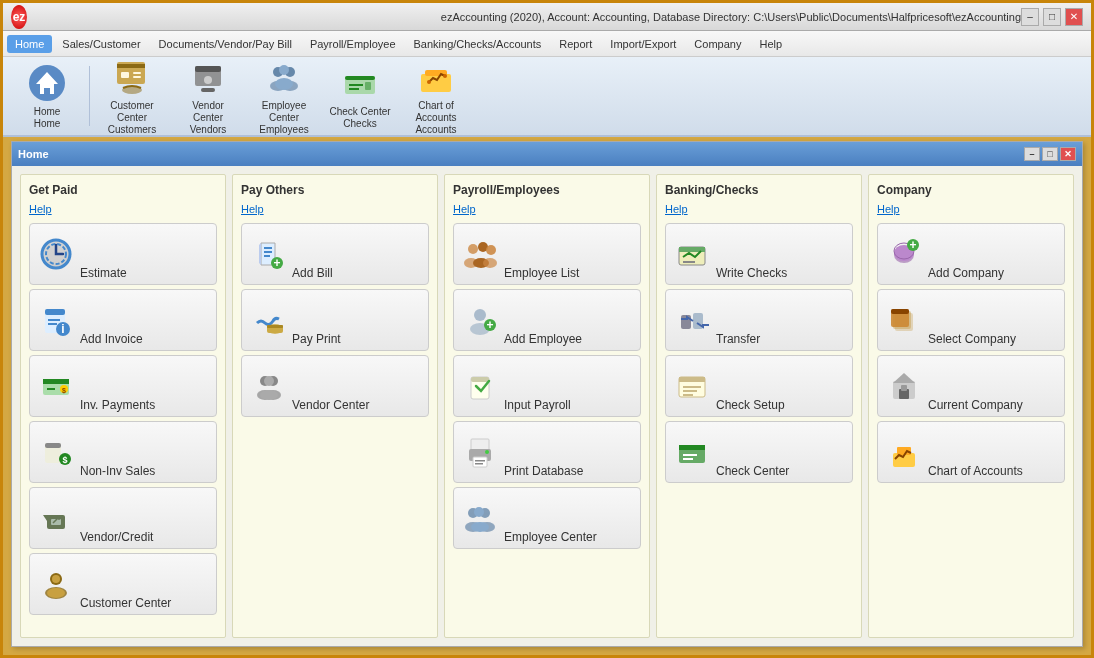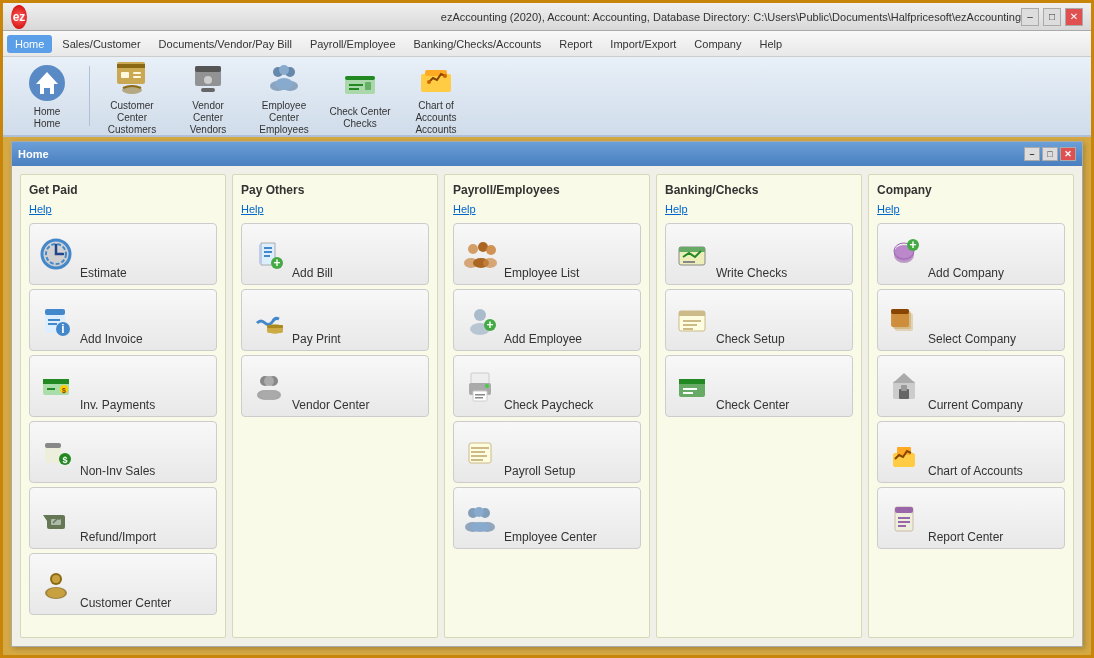--- a/index.html
+++ b/index.html
@@ -394,21 +394,21 @@
 
       <div class="action-btn">
         <div class="action-icon">
           <svg width="34" height="34" viewBox="0 0 34 34">
             <rect x="8" y="14" width="18" height="14" rx="2" fill="#667755"></rect>
             <path d="M8 20 L4 14 L14 14" fill="#667755"></path>
             <rect x="12" y="18" width="10" height="6" rx="1" fill="#aabbaa"></rect>
             <path d="M14 22 L20 16 M17 16 L20 16 L20 19" stroke="#667755" stroke-width="1.5" fill="none"></path>
           </svg>
         </div>
-        <div class="action-label">Refund/Import</div>
+        <div class="action-label">Vendor/Credit</div>
       </div>
 
       <div class="action-btn">
         <div class="action-icon">
           <svg width="34" height="34" viewBox="0 0 34 34">
             <circle cx="17" cy="12" r="6" fill="#8b6914"></circle>
             <ellipse cx="17" cy="26" rx="11" ry="6" fill="#8b6914" opacity="0.8"></ellipse>
             <circle cx="17" cy="12" r="4" fill="#c8a040"></circle>
             <ellipse cx="17" cy="26" rx="9" ry="5" fill="#c8a040"></ellipse>
           </svg>
@@ -486,47 +486,45 @@
           <svg width="34" height="34" viewBox="0 0 34 34">
             <circle cx="17" cy="12" r="6" fill="#aabbcc"></circle>
             <ellipse cx="17" cy="26" rx="10" ry="6" fill="#aabbcc" opacity="0.8"></ellipse>
             <circle cx="27" cy="22" r="6" fill="#44aa44"></circle>
             <text x="27" y="26" text-anchor="middle" fill="white" font-size="12" font-weight="bold">+</text>
           </svg>
         </div>
         <div class="action-label">Add Employee</div>
       </div>
 
+      <div class="action-btn">
+        <div class="action-icon">
+          <svg width="34" height="34" viewBox="0 0 34 34">
+            <rect x="8" y="8" width="18" height="22" rx="2" fill="#ffffee" stroke="#ccc"></rect>
+            <rect x="8" y="8" width="18" height="5" rx="2" fill="#ccccaa"></rect>
+            <path d="M13 17 L18 22 L26 12" stroke="#44aa44" stroke-width="2.5" fill="none" stroke-linecap="round"></path>
+          </svg>
+        </div>
+        <div class="action-label">Input Payroll</div>
+      </div>
 
       <div class="action-btn">
         <div class="action-icon">
           <svg width="34" height="34" viewBox="0 0 34 34">
             <rect x="8" y="4" width="18" height="14" rx="1" fill="#eee" stroke="#ccc"></rect>
             <rect x="6" y="14" width="22" height="12" rx="2" fill="#aaa"></rect>
             <rect x="10" y="22" width="14" height="10" rx="1" fill="white" stroke="#ccc"></rect>
             <rect x="12" y="25" width="10" height="1.5" fill="#888"></rect>
             <rect x="12" y="28" width="8" height="1.5" fill="#888"></rect>
             <circle cx="24" cy="17" r="2" fill="#44cc44"></circle>
           </svg>
         </div>
-        <div class="action-label">Check Paycheck</div>
-      </div>
-
-      <div class="action-btn">
-        <div class="action-icon">
-          <svg width="34" height="34" viewBox="0 0 34 34">
-            <rect x="6" y="8" width="22" height="20" rx="2" fill="#fffde0" stroke="#ccbb88"></rect>
-            <rect x="8" y="12" width="18" height="2" fill="#ccbb88"></rect>
-            <rect x="8" y="16" width="14" height="2" fill="#ccbb88"></rect>
-            <rect x="8" y="20" width="16" height="2" fill="#ccbb88"></rect>
-            <rect x="8" y="24" width="12" height="2" fill="#ccbb88"></rect>
-          </svg>
-        </div>
-        <div class="action-label">Payroll Setup</div>
-      </div>
+        <div class="action-label">Print Database</div>
+      </div>
+
 
       <div class="action-btn">
         <div class="action-icon">
           <svg width="34" height="34" viewBox="0 0 34 34">
             <circle cx="10" cy="12" r="5" fill="#6688aa" opacity="0.8"></circle>
             <circle cx="22" cy="12" r="5" fill="#6688aa" opacity="0.8"></circle>
             <circle cx="16" cy="11" r="5" fill="#88aacc"></circle>
             <ellipse cx="10" cy="26" rx="8" ry="5" fill="#6688aa" opacity="0.7"></ellipse>
             <ellipse cx="24" cy="26" rx="8" ry="5" fill="#6688aa" opacity="0.7"></ellipse>
             <ellipse cx="17" cy="26" rx="9" ry="5" fill="#88aacc"></ellipse>
@@ -546,20 +544,31 @@
             <rect x="4" y="10" width="26" height="18" rx="2" fill="#eeeebb" stroke="#888"></rect>
             <rect x="4" y="10" width="26" height="5" fill="#66aa66"></rect>
             <path d="M8 20 L14 16 L20 20 L26 14" stroke="#228822" stroke-width="2" fill="none"></path>
             <rect x="8" y="24" width="12" height="2" fill="#888"></rect>
           </svg>
         </div>
         <div class="action-label">Write Checks</div>
       </div>
 
 
+      <div class="action-btn">
+        <div class="action-icon">
+          <svg width="34" height="34" viewBox="0 0 34 34">
+            <rect x="6" y="12" width="10" height="14" rx="2" fill="#888899"></rect>
+            <rect x="18" y="10" width="10" height="16" rx="2" fill="#aabbcc"></rect>
+            <path d="M18 18 L12 14 L12 16 L6 16" stroke="#4466aa" stroke-width="2" fill="none" marker-end="url(#arr)"></path>
+            <path d="M22 20 L28 24 L28 22 L34 22" stroke="#4466aa" stroke-width="2" fill="none"></path>
+          </svg>
+        </div>
+        <div class="action-label">Transfer</div>
+      </div>
 
       <div class="action-btn">
         <div class="action-icon">
           <svg width="34" height="34" viewBox="0 0 34 34">
             <rect x="4" y="8" width="26" height="20" rx="2" fill="#fffde0" stroke="#ccbb88"></rect>
             <rect x="4" y="8" width="26" height="5" fill="#ccbb88"></rect>
             <rect x="8" y="17" width="18" height="2" fill="#ccbb88"></rect>
             <rect x="8" y="21" width="14" height="2" fill="#ccbb88"></rect>
             <rect x="8" y="25" width="10" height="2" fill="#ccbb88"></rect>
           </svg>
@@ -625,28 +634,16 @@
         <div class="action-icon">
           <svg width="34" height="34" viewBox="0 0 34 34">
             <rect x="6" y="18" width="22" height="14" rx="2" fill="#ffcc44"></rect>
             <rect x="10" y="12" width="14" height="8" rx="1" fill="#ffaa22"></rect>
             <path d="M8 24 L12 20 L16 22 L20 16 L24 18" stroke="#884400" stroke-width="2" fill="none"></path>
           </svg>
         </div>
         <div class="action-label">Chart of Accounts</div>
       </div>
 
-      <div class="action-btn">
-        <div class="action-icon">
-          <svg width="34" height="34" viewBox="0 0 34 34">
-            <rect x="8" y="6" width="18" height="24" rx="2" fill="#eeeedd" stroke="#ccbbaa"></rect>
-            <rect x="8" y="6" width="18" height="6" rx="2" fill="#9966aa"></rect>
-            <rect x="11" y="16" width="12" height="2" fill="#9966aa"></rect>
-            <rect x="11" y="20" width="12" height="2" fill="#9966aa"></rect>
-            <rect x="11" y="24" width="8" height="2" fill="#9966aa"></rect>
-          </svg>
-        </div>
-        <div class="action-label">Report Center</div>
-      </div>
     </div>
 
   </div>
 </div>
 
 </body></html>

